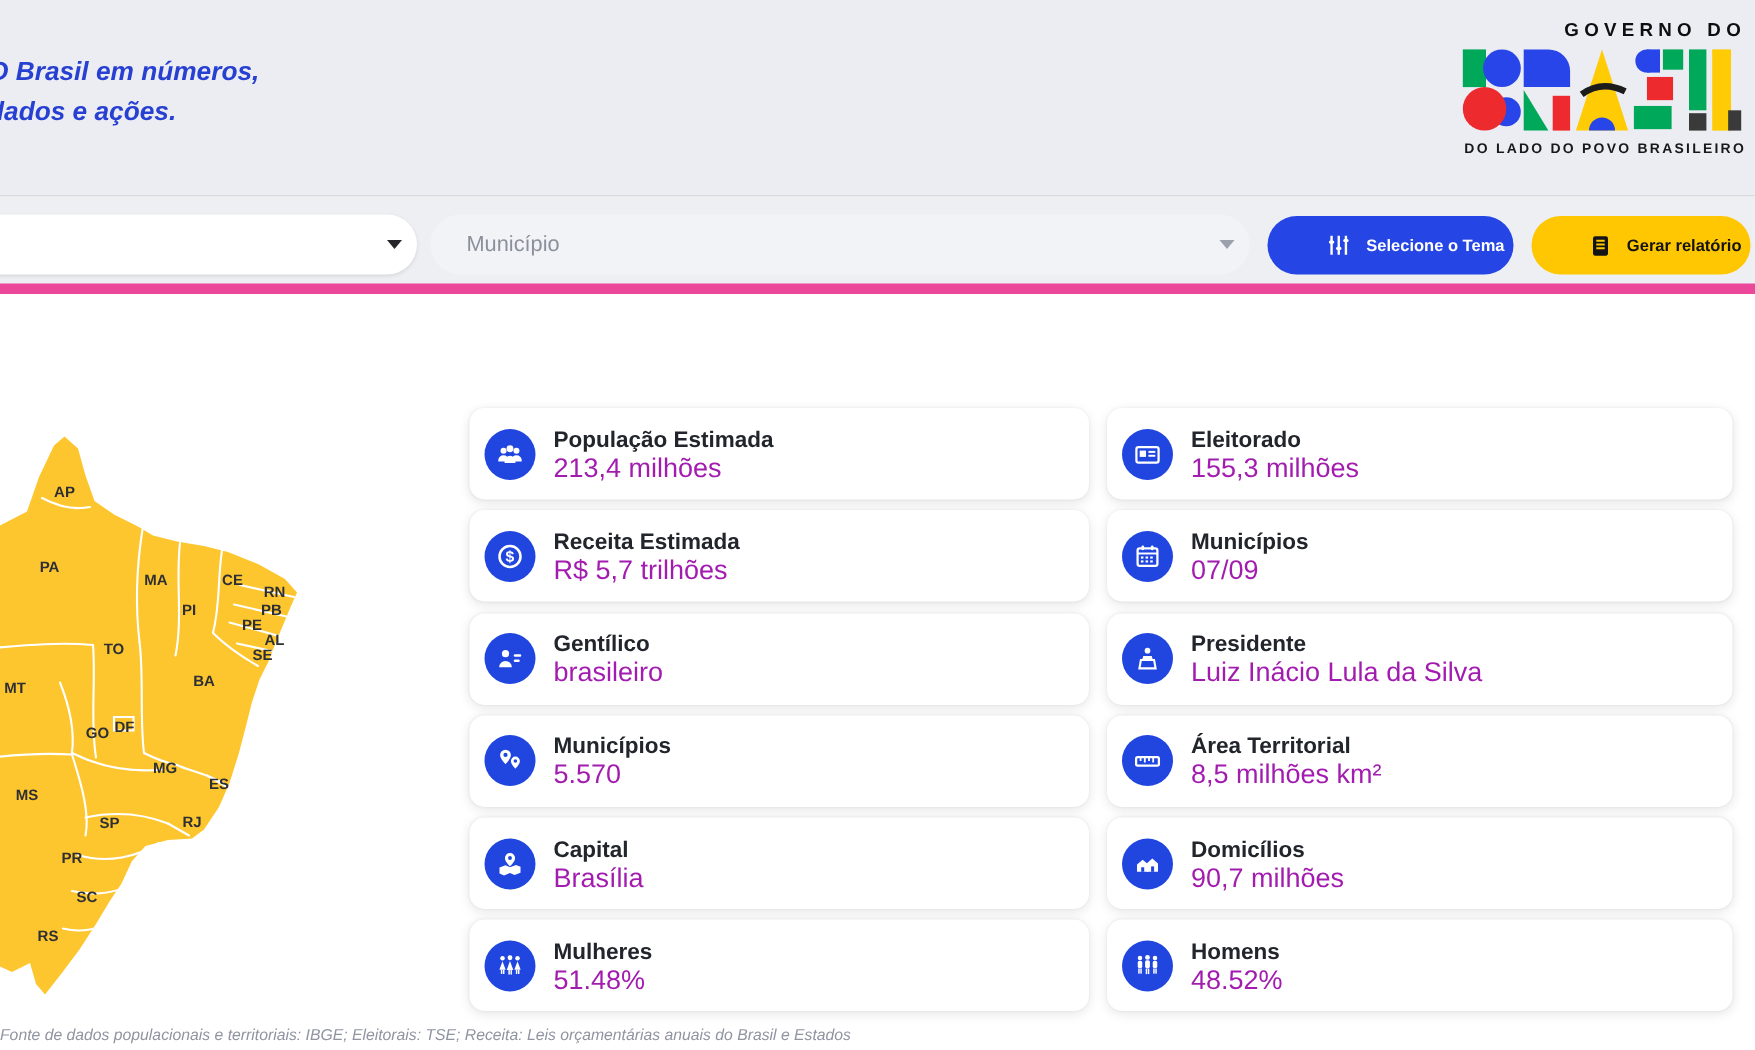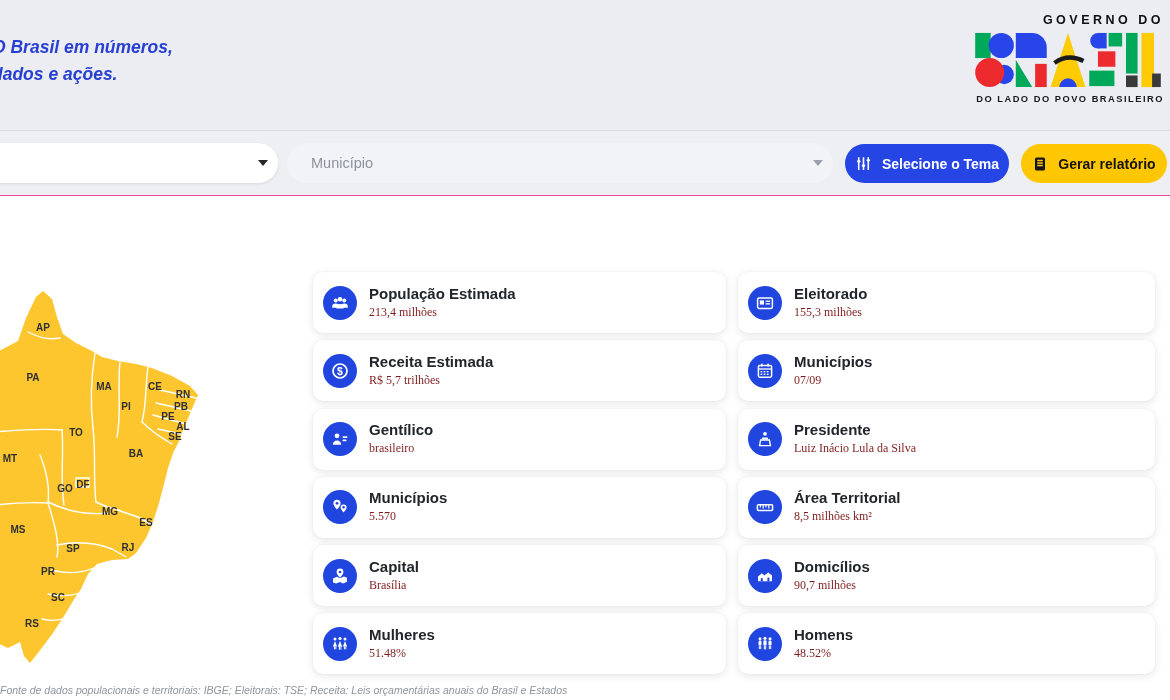--- a/index.html
+++ b/index.html
@@ -13,31 +13,31 @@
              font-weight:700; color:#2740d2; line-height:27px; }
   .logo { position:absolute; right:6px; top:13px; width:204px; display:flex; flex-direction:column;
           align-items:flex-end; }
   .logo-top { font-size:12.5px; font-weight:800; letter-spacing:3.5px; color:#0e0e10; white-space:nowrap; }
   .logo-svg { margin-top:4px; }
   .logo-bottom { margin-top:5px; font-size:9.3px; font-weight:700; letter-spacing:1.5px; color:#17181a;
                  white-space:nowrap; }
 
   
   .filterbar { position:absolute; left:0; top:131px; width:100%; height:65px; background:#edeff3;
-               border-bottom:1px solid #ec4899; box-sizing:border-box; }
+               border-bottom:7px solid #ec4899; box-sizing:border-box; }
   .dd { position:absolute; top:12px; height:40px; border-radius:20px; display:flex; align-items:center;
         box-sizing:border-box; cursor:pointer; }
   .dd-state { left:-36px; width:314px; background:#fff; box-shadow:0 1px 3px rgba(0,0,0,.10); }
   .dd-muni  { left:287px; width:546px; background:#f2f3f7; padding-left:24px; font-size:14.5px; color:#8b919c; }
   .caret { position:absolute; right:10px; top:50%; margin-top:-3px; width:0; height:0;
            border-left:5.5px solid transparent; border-right:5.5px solid transparent;
            border-top:6.5px solid #26262a; }
   .caret.gray { border-top-color:#9aa1ac; }
   .btn { position:absolute; top:13px; height:39px; border:none; border-radius:20px; display:flex;
-         align-items:center; justify-content:center; gap:10px; font-family:inherit; font-size:14px;
+         align-items:center; justify-content:flex-end; gap:10px; font-family:inherit; font-size:11px;
          font-weight:700; cursor:pointer; }
   .btn-theme  { left:845px;  width:164px; background:#2545e5; color:#fff; }
   .btn-report { left:1021px; width:146px; background:#ffc702; color:#131313; }
 
   
   .map-svg { position:absolute; left:-6px; top:285px; }
   .map-land   { fill:#fdc62f; }
   .map-border { fill:none; stroke:#fff; stroke-width:1.4; stroke-linecap:round; }
   .state-label { font-family:"Liberation Sans",sans-serif; font-size:10px; font-weight:700;
                  fill:#2e2f33; text-anchor:middle; }
@@ -46,21 +46,21 @@
   .cards { position:absolute; left:313px; top:272px; display:grid; grid-template-columns:413px 417px;
            column-gap:12px; grid-auto-rows:61px; row-gap:7.3px; }
   .card { background:#fff; border-radius:10px;
           box-shadow:0 0 2px rgba(0,0,0,.06), 0 2px 8px rgba(0,0,0,.10);
           display:flex; align-items:center; padding-left:10px; box-sizing:border-box; gap:12px; }
   .card-icon { width:34px; height:34px; border-radius:50%; background:#2046df; flex:0 0 34px;
                display:flex; align-items:center; justify-content:center; }
   .card-icon svg { fill:#fff; }
   .card-text  { display:flex; flex-direction:column; line-height:19px; }
   .card-title { font-size:15px; font-weight:700; color:#22252b; }
-  .card-value { font-size:12px; color:#7f1d1d;font-family:Liberation Serif, serif; }
+  .card-value { font-size:18px; color:#a21caf; }
 
   
   .footer { position:absolute; left:0; top:684px; width:100%; font-size:10.5px;
             font-style:italic; color:#8f94a0; }
 </style>
 </head>
 <body>
 
 <div class="page">
 

